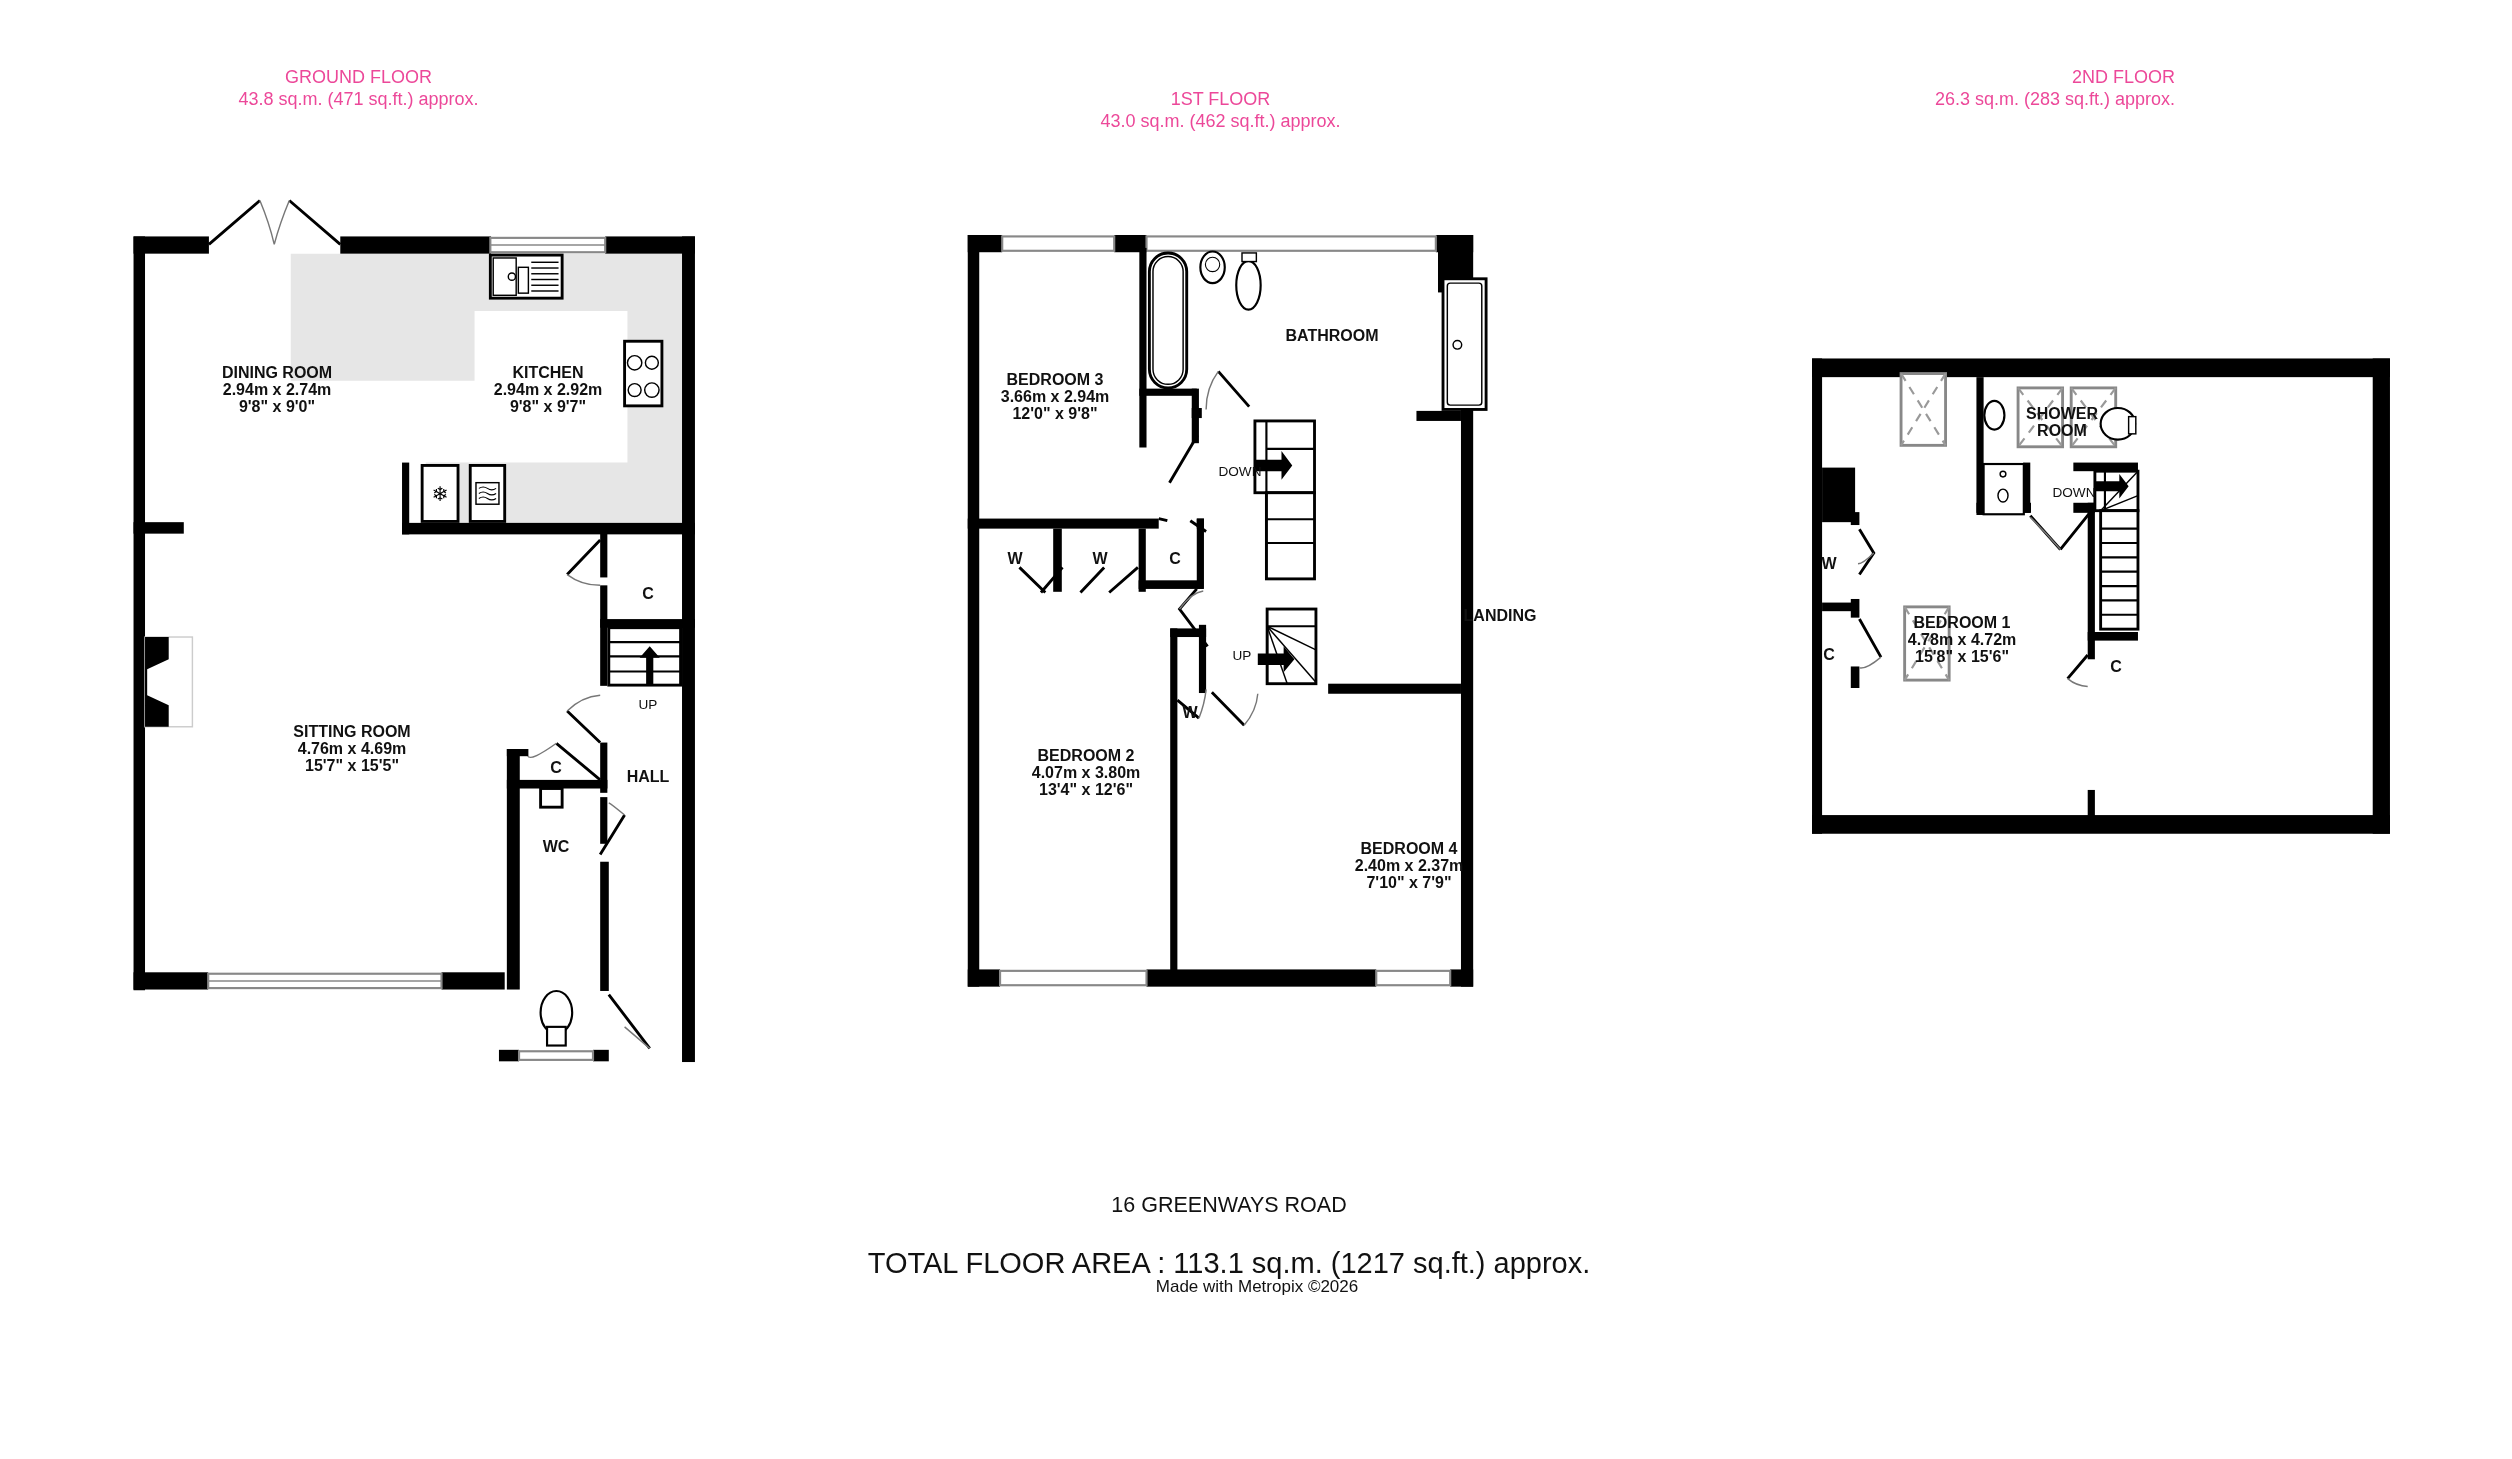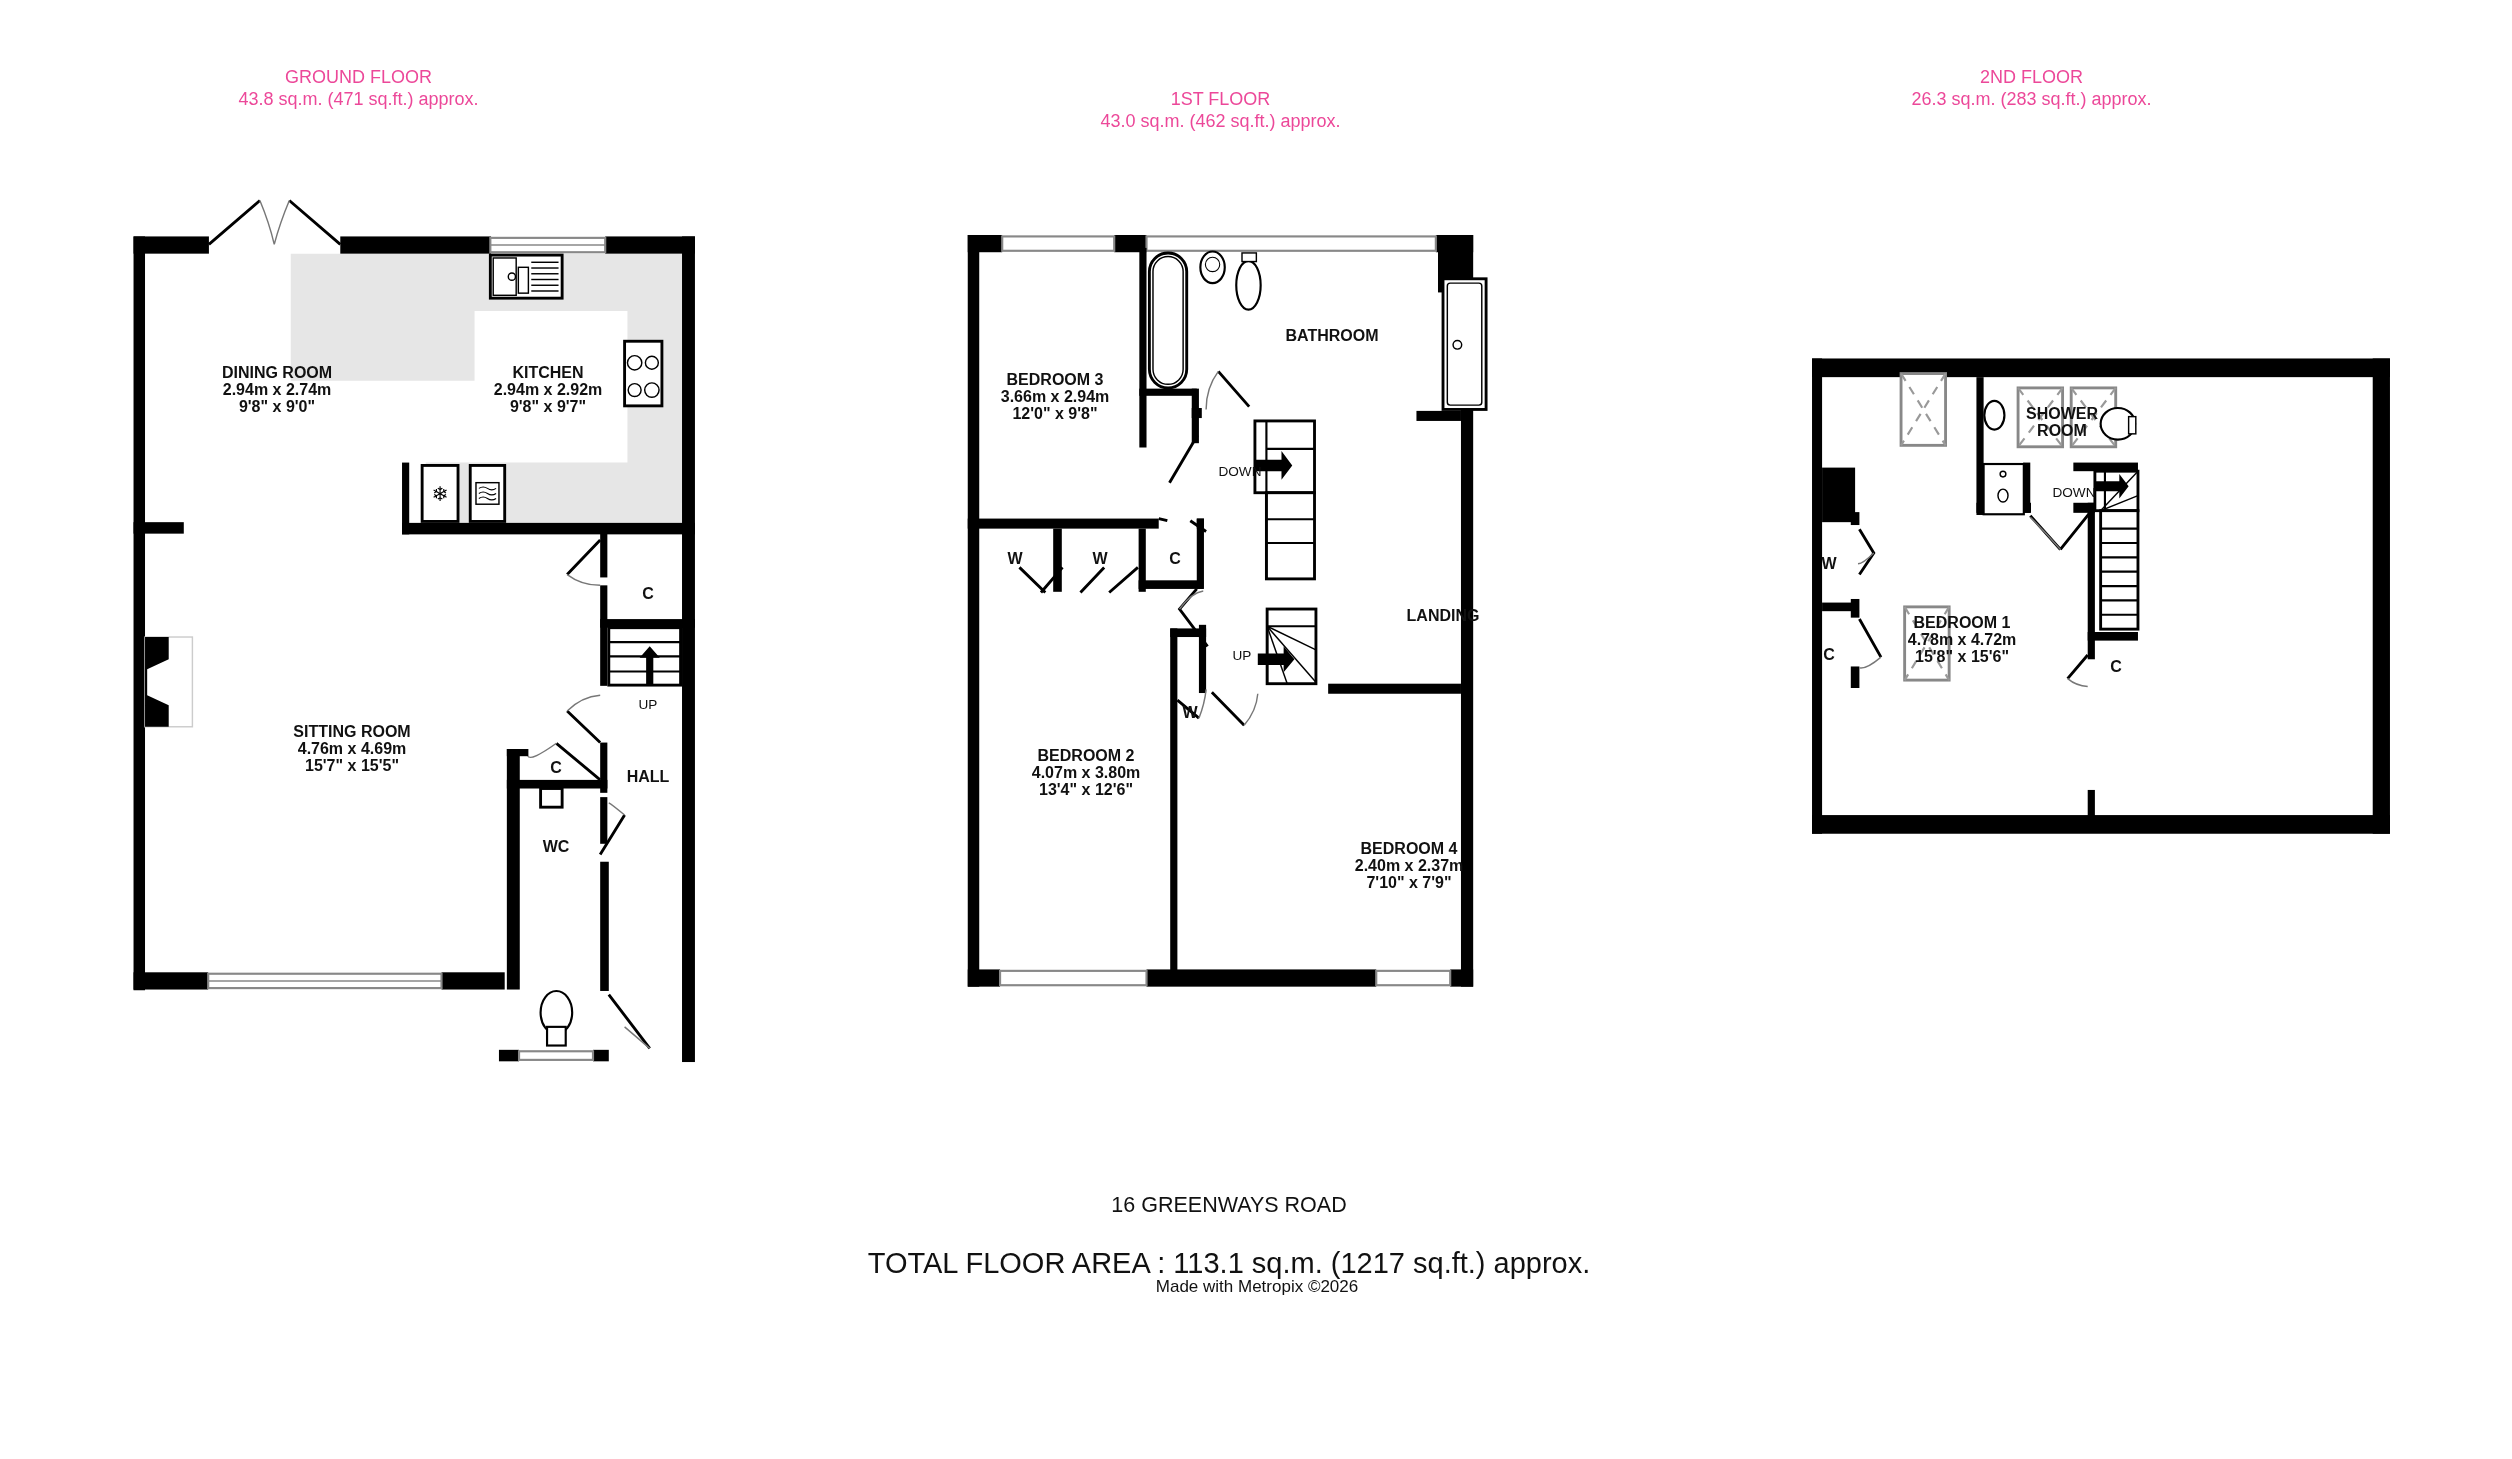--- a/index.html
+++ b/index.html
@@ -30,21 +30,21 @@
 <body>
 
 <div class="floor-heading" style="left:215px; top:67px; width:287px;">
   <span class="t">GROUND FLOOR</span>
   <span class="t">43.8 sq.m. (471 sq.ft.) approx.</span>
 </div>
 <div class="floor-heading" style="left:1041px; top:67px; width:359px;margin-top:22px;">
   <span class="t">1ST FLOOR</span>
   <span class="t">43.0 sq.m. (462 sq.ft.) approx.</span>
 </div>
-<div class="floor-heading" style="left:1888px; top:67px; width:287px;">
+<div class="floor-heading" style="left:1888px; top:67px; width:287px;text-align:right;">
   <span class="t">2ND FLOOR</span>
   <span class="t">26.3 sq.m. (283 sq.ft.) approx.</span>
 </div>
 
 <svg class="plan" width="2512" height="1460" viewBox="0 0 3499 2033">
 
   <g>
 
     <path class="counter" d="M405,353 L950,353 L950,728 L593,728 L593,644 L874,644 L874,433 L661,433 L661,530 L405,530 Z"></path>
 
@@ -336,21 +336,21 @@
 <div class="room-label" style="left:1086px; top:747px;">
   <span class="name">BEDROOM 2</span>
   <span>4.07m  x 3.80m</span>
   <span>13'4"  x 12'6"</span>
 </div>
 <div class="room-label" style="left:1409px; top:840px;">
   <span class="name">BEDROOM 4</span>
   <span>2.40m  x 2.37m</span>
   <span>7'10"  x 7'9"</span>
 </div>
-<div class="room-label" style="left:1443px; top:607px;">
+<div class="room-label" style="left:1500px; top:607px;">
   <span class="name">LANDING</span>
 </div>
 <span class="small-label" style="left:1015px; top:559px;">W</span>
 <span class="small-label" style="left:1100px; top:559px;">W</span>
 <span class="small-label" style="left:1175px; top:559px;">C</span>
 <span class="small-label" style="left:1190px; top:713px;">W</span>
 <span class="stair-label" style="left:1240px; top:471px;">DOWN</span>
 <span class="stair-label" style="left:1242px; top:655px;">UP</span>
 
 <div class="room-label" style="left:2062px; top:405px;">

